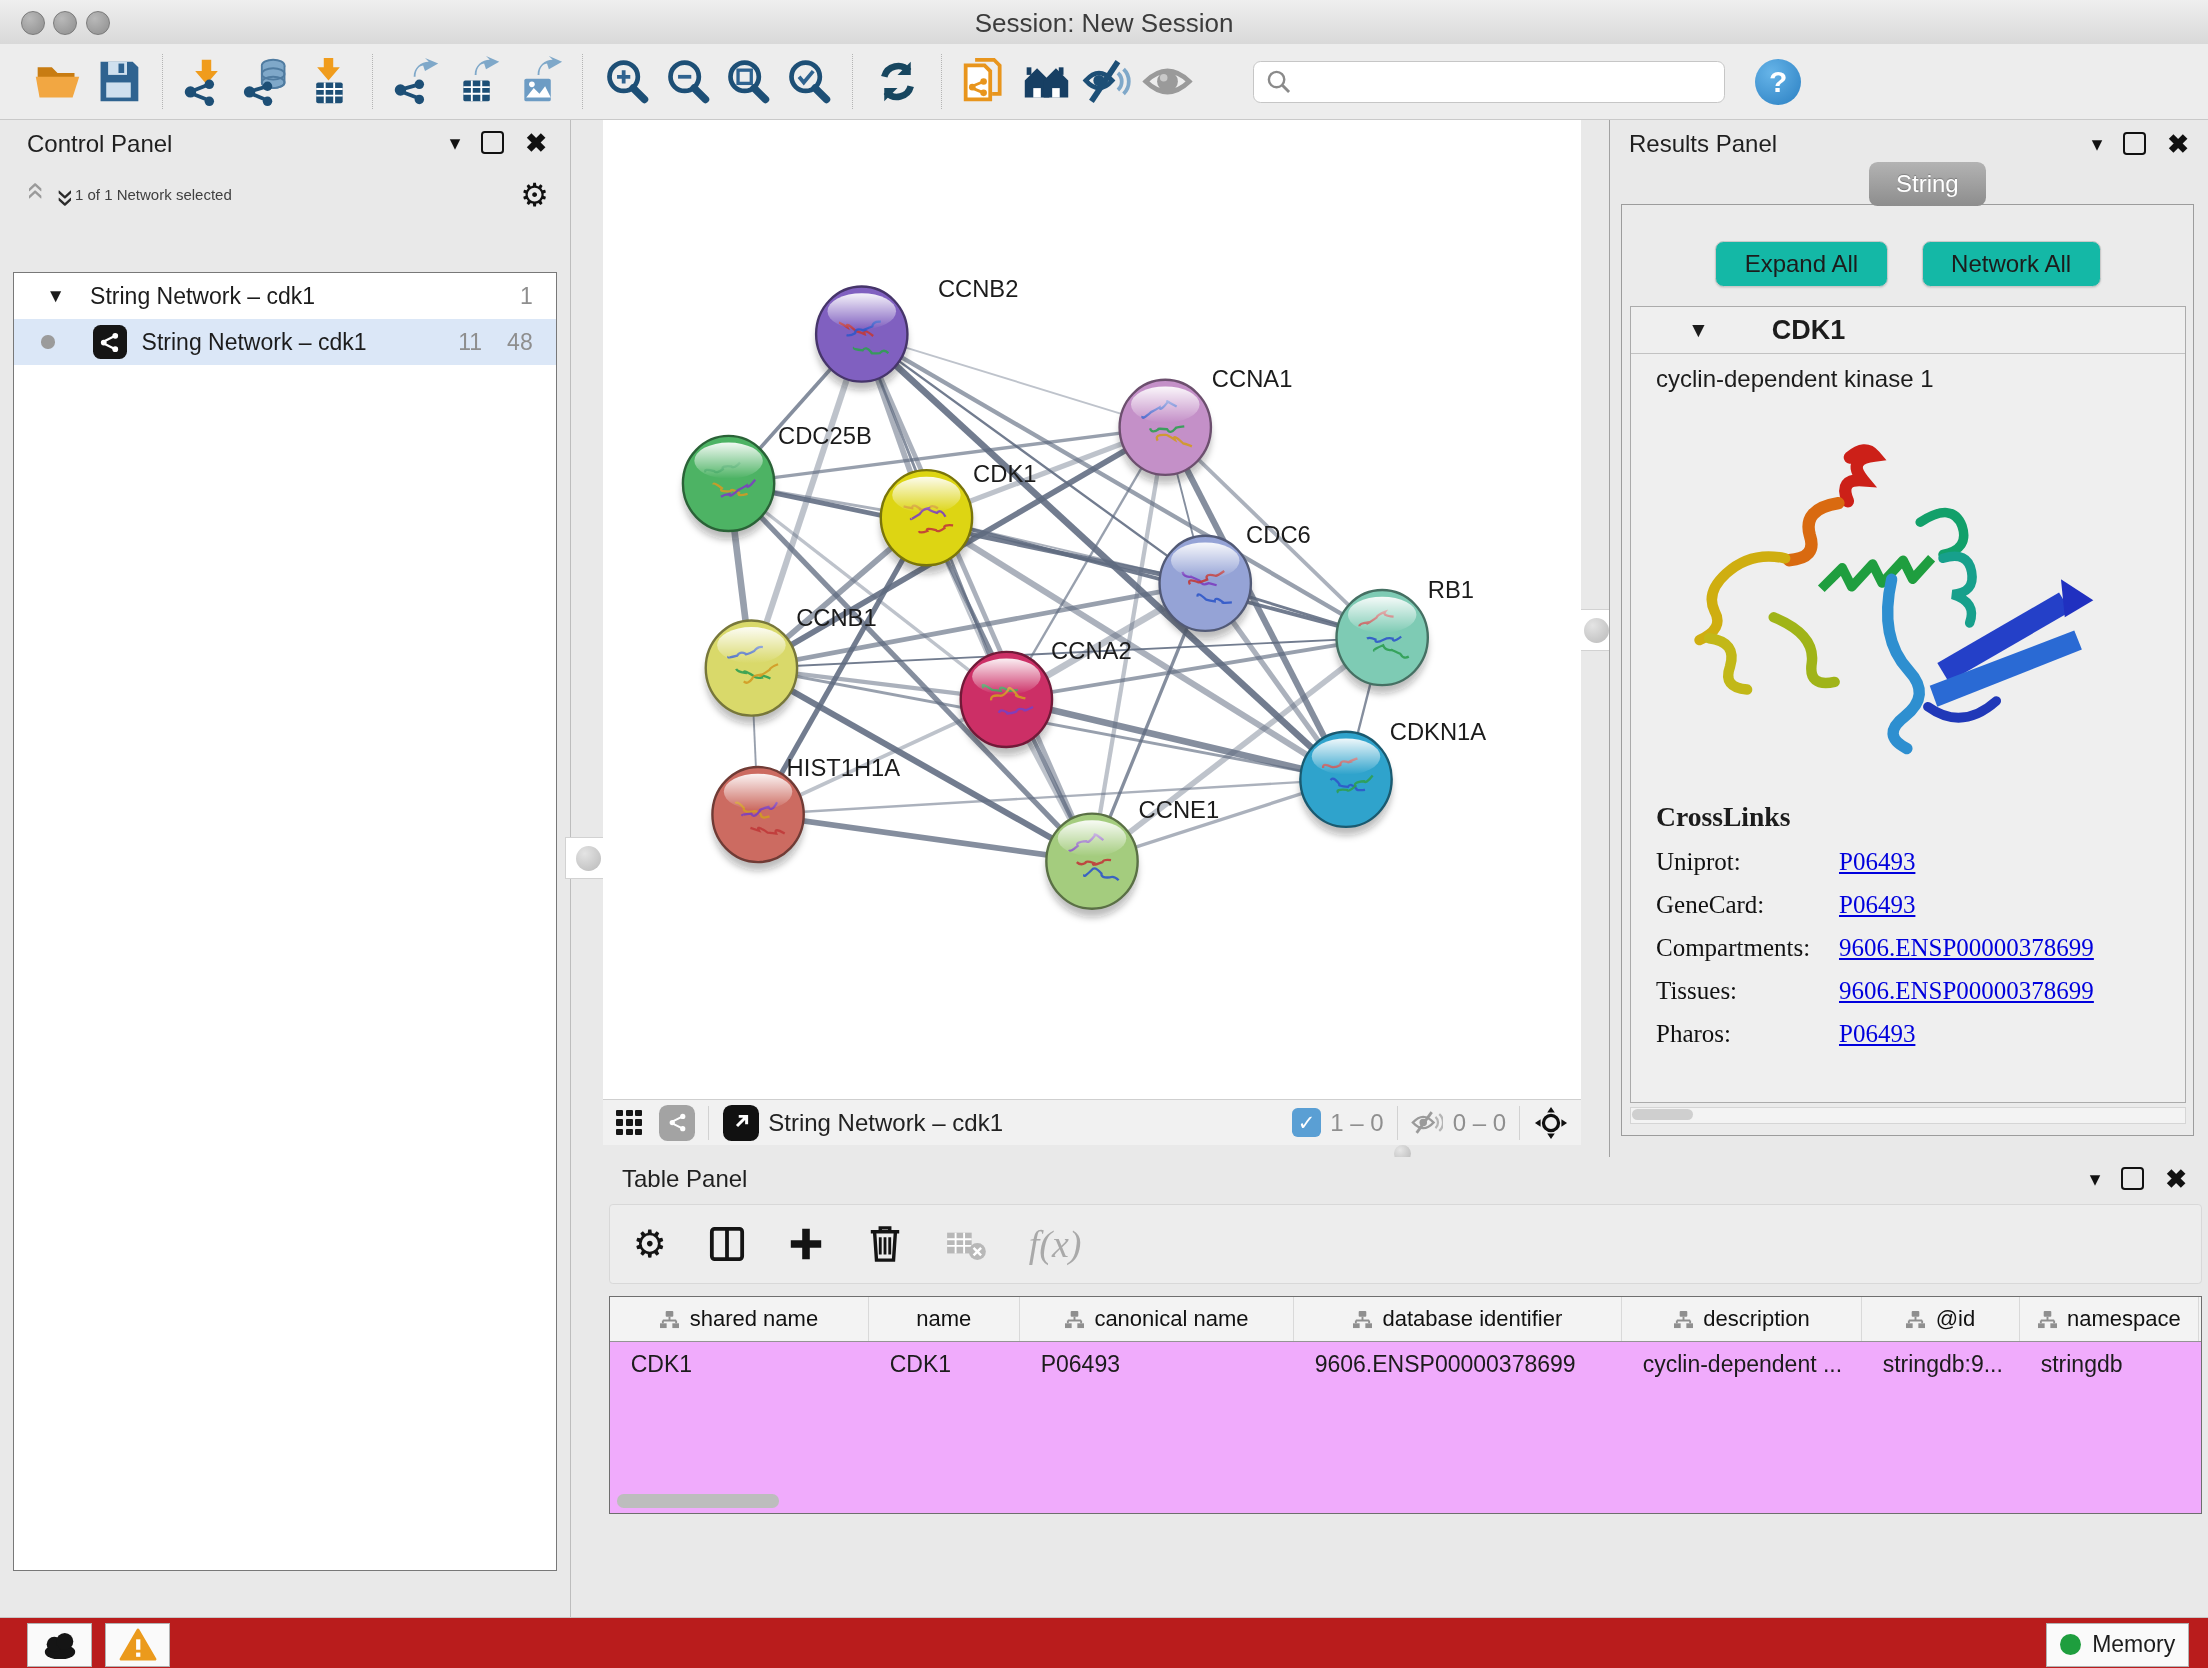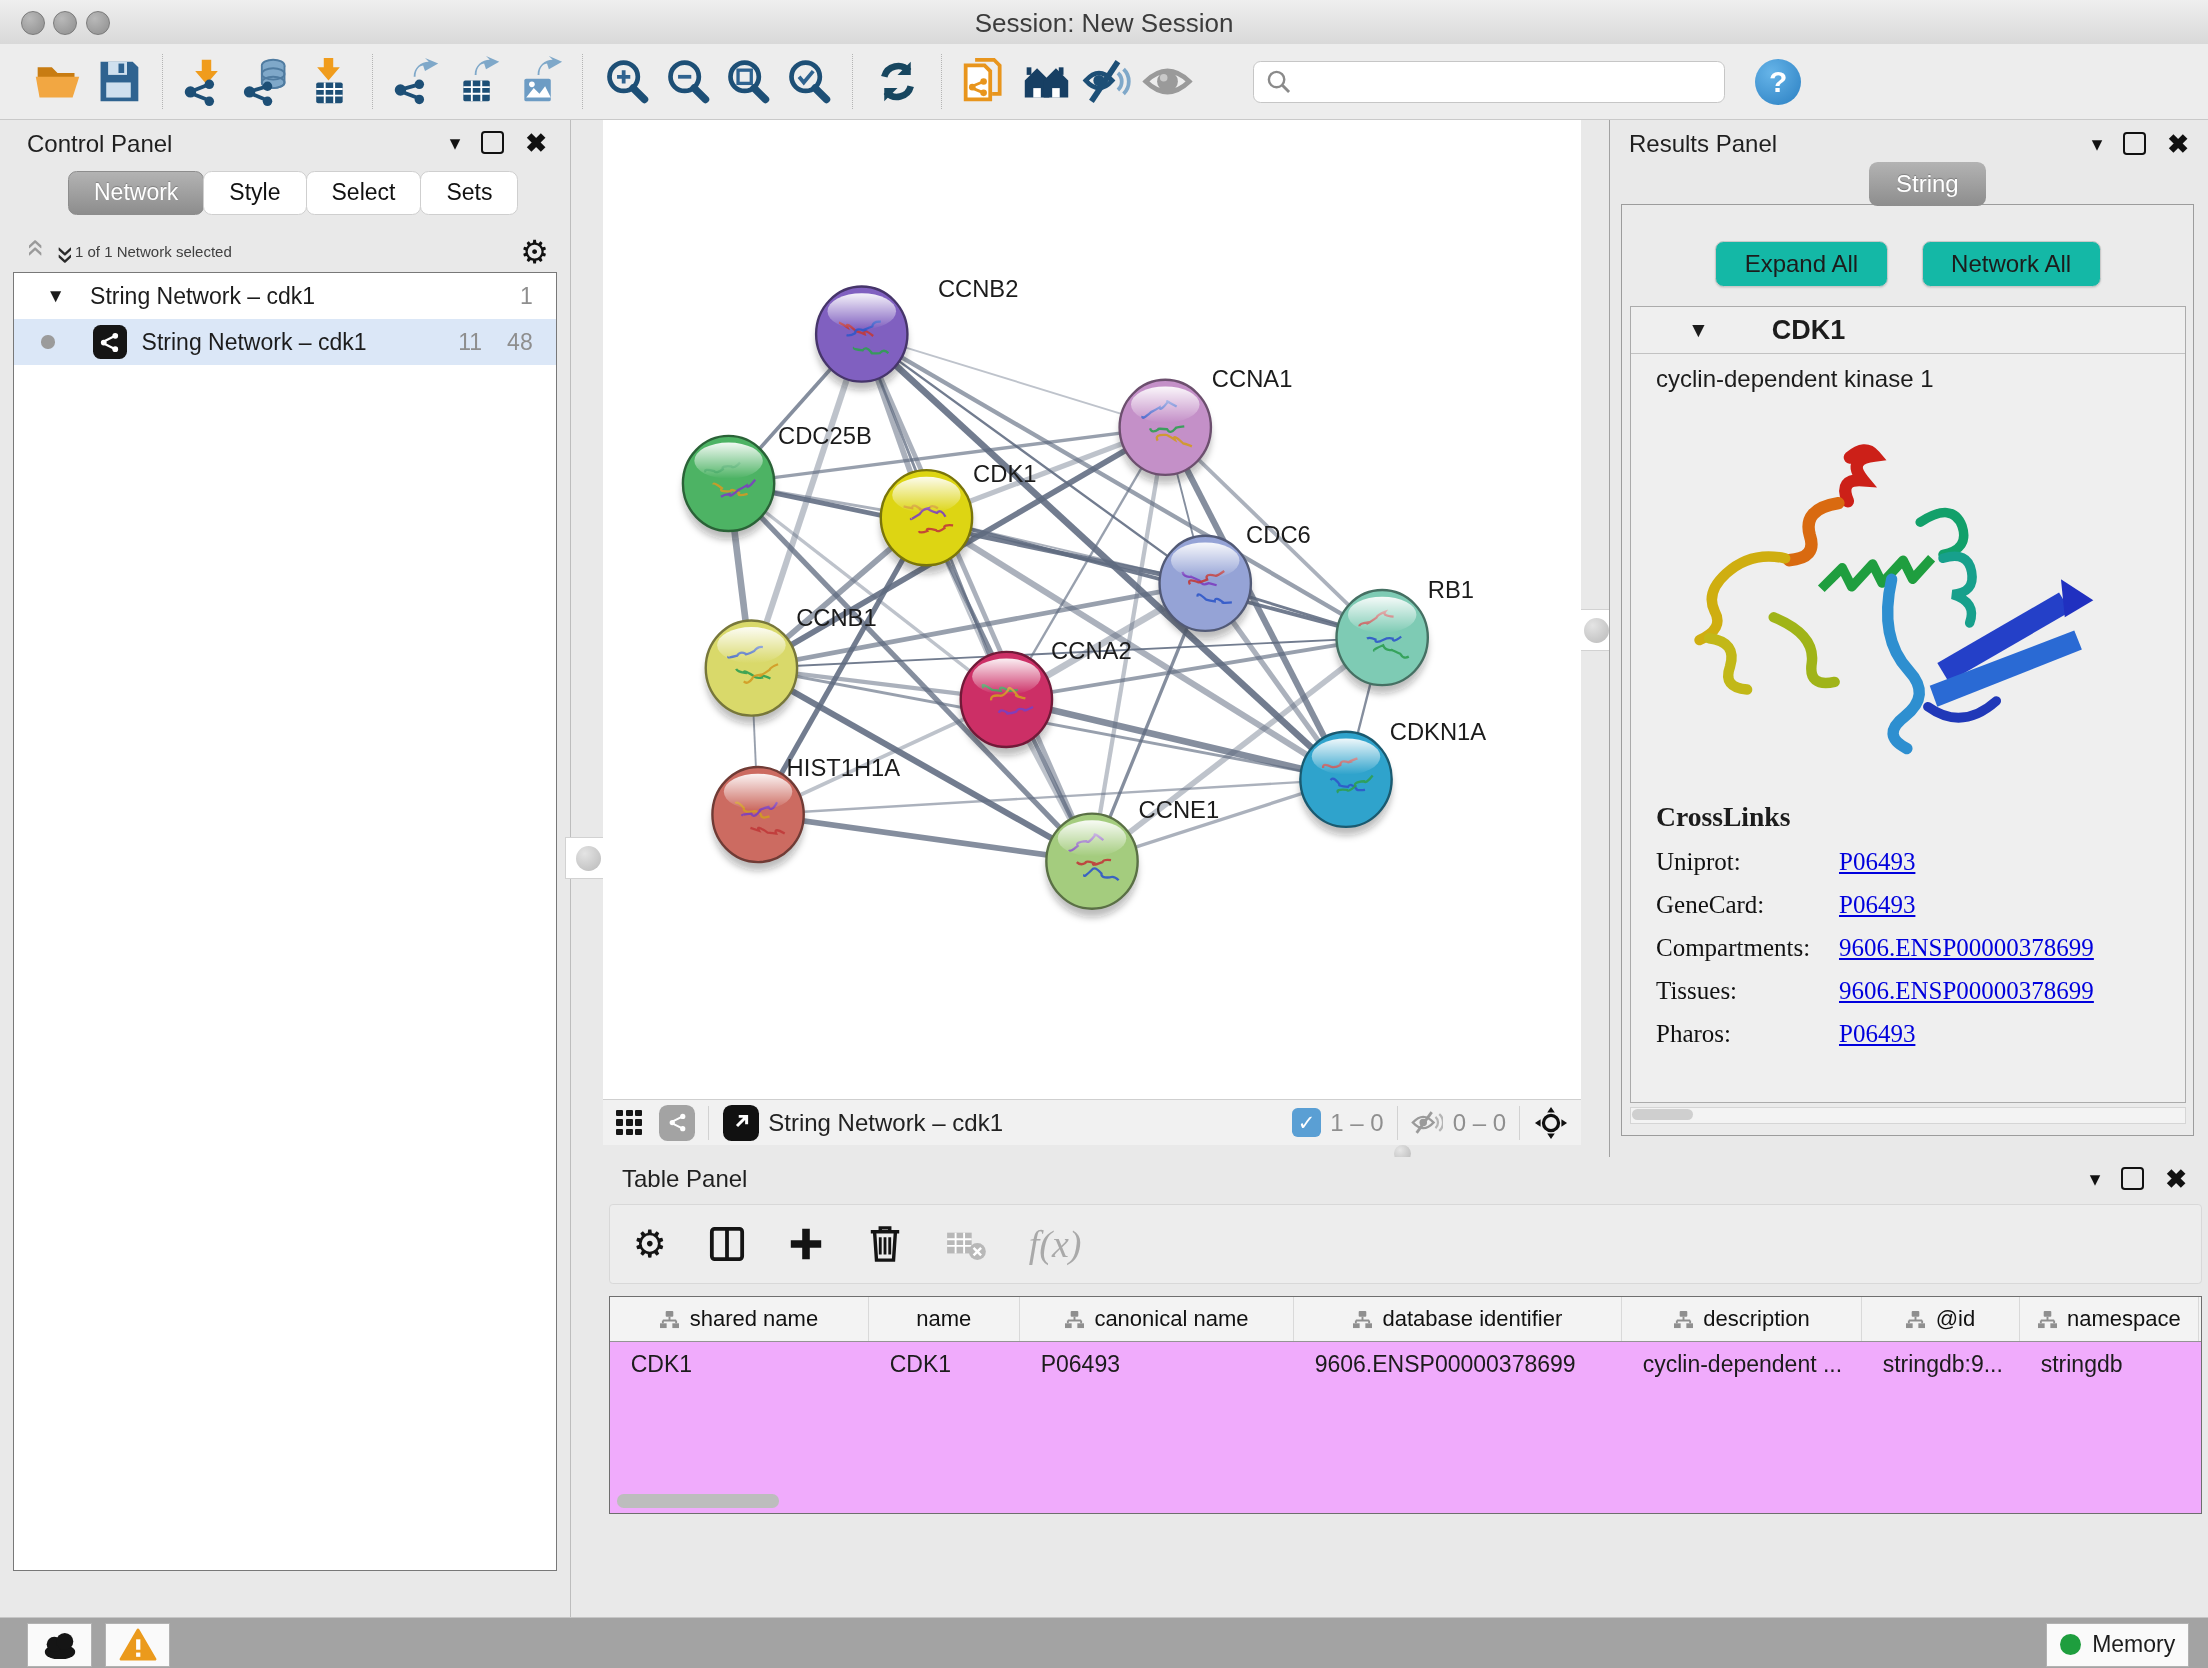--- a/index.html
+++ b/index.html
@@ -99,21 +99,21 @@
   .tbl{position:absolute;left:5.7px;right:5.7px;top:139px;bottom:103px;background:#f0abfc;border:1.9px solid #6e6e6e;overflow:hidden;}
   .tbl-hrow{display:flex;height:44px;background:#f3f3f3;border-bottom:1.9px solid #949494;}
   .tbl-hcell{display:flex;align-items:center;justify-content:center;gap:9.5px;font-size:22px;color:#111;
     border-right:1px solid #d9d9d9;box-sizing:border-box;flex:0 0 auto;}
   .tbl-row{display:flex;height:44px;align-items:center;}
   .tbl-cell{font-size:23px;padding-left:21px;box-sizing:border-box;flex:0 0 auto;white-space:nowrap;overflow:hidden;}
   .tbl-scroll{position:absolute;left:7.6px;bottom:3.8px;height:15px;width:99%;}
   .tbl-scroll span{display:block;width:162px;height:13.3px;background:#bdbdbd;border-radius:6.7px;}
   .tp-tabs{position:absolute;left:0;right:0;bottom:7.6px;display:flex;justify-content:center;}
   
-  .statusbar{position:absolute;left:0;top:1617px;width:2208px;height:51px;background:#a3a3a3;border-top:1px solid #c6c6c6;}
+  .statusbar{position:absolute;left:0;top:1617px;width:2208px;height:51px;background:#b91c1c;border-top:1px solid #c6c6c6;}
   .sb-btn{position:absolute;top:4.8px;width:63px;height:42px;background:#fafafa;border:1.9px solid #b2b2b2;
     display:flex;align-items:center;justify-content:center;}
   .mem-btn{position:absolute;right:19px;top:4.8px;width:141px;height:42px;background:#fafafa;border:1.9px solid #b2b2b2;
     display:flex;align-items:center;justify-content:center;gap:11.4px;font-size:23px;}
   .mem-dot{width:21px;height:21px;border-radius:50%;background:#1e9e3e;}
   .hsplit-dot{position:absolute;left:1394px;top:1145px;width:17px;height:17px;border-radius:50%;
     background:radial-gradient(circle at 35% 30%,#e6e6e6,#b5b5b5);}
   svg{display:block;}
   .node-label{font-family:"Liberation Sans",sans-serif;font-size:25px;fill:#1b1b1b;}
 </style>
@@ -298,26 +298,20 @@
 
   <div class="control-panel">
     <div class="cp-head">
       <span class="p-title">Control Panel</span>
       <span class="winbtns">
         <span class="wb-collapse">▾</span>
         <span class="wb-float"></span>
         <span class="wb-close">✖</span>
       </span>
     </div>
-    <div class="tabs-row">
-        <div class="tab sel">Network</div>
-        <div class="tab">Style</div>
-        <div class="tab">Select</div>
-        <div class="tab">Sets</div>
-      </div>
     <div class="cp-sub">
       <span class="chev" style="color:#9a9a9a">«</span>
       <span class="chev up" style="color:#2a2a2a">«</span>
       <span class="cp-sub-label">1 of 1 Network selected</span>
       <span class="gear">⚙</span>
     </div>
     <div class="net-list">
       <div class="nl-row">
         <span style="margin-left:32px;font-size:19px">▼</span>
         <span style="margin-left:25px">String Network – cdk1</span>

